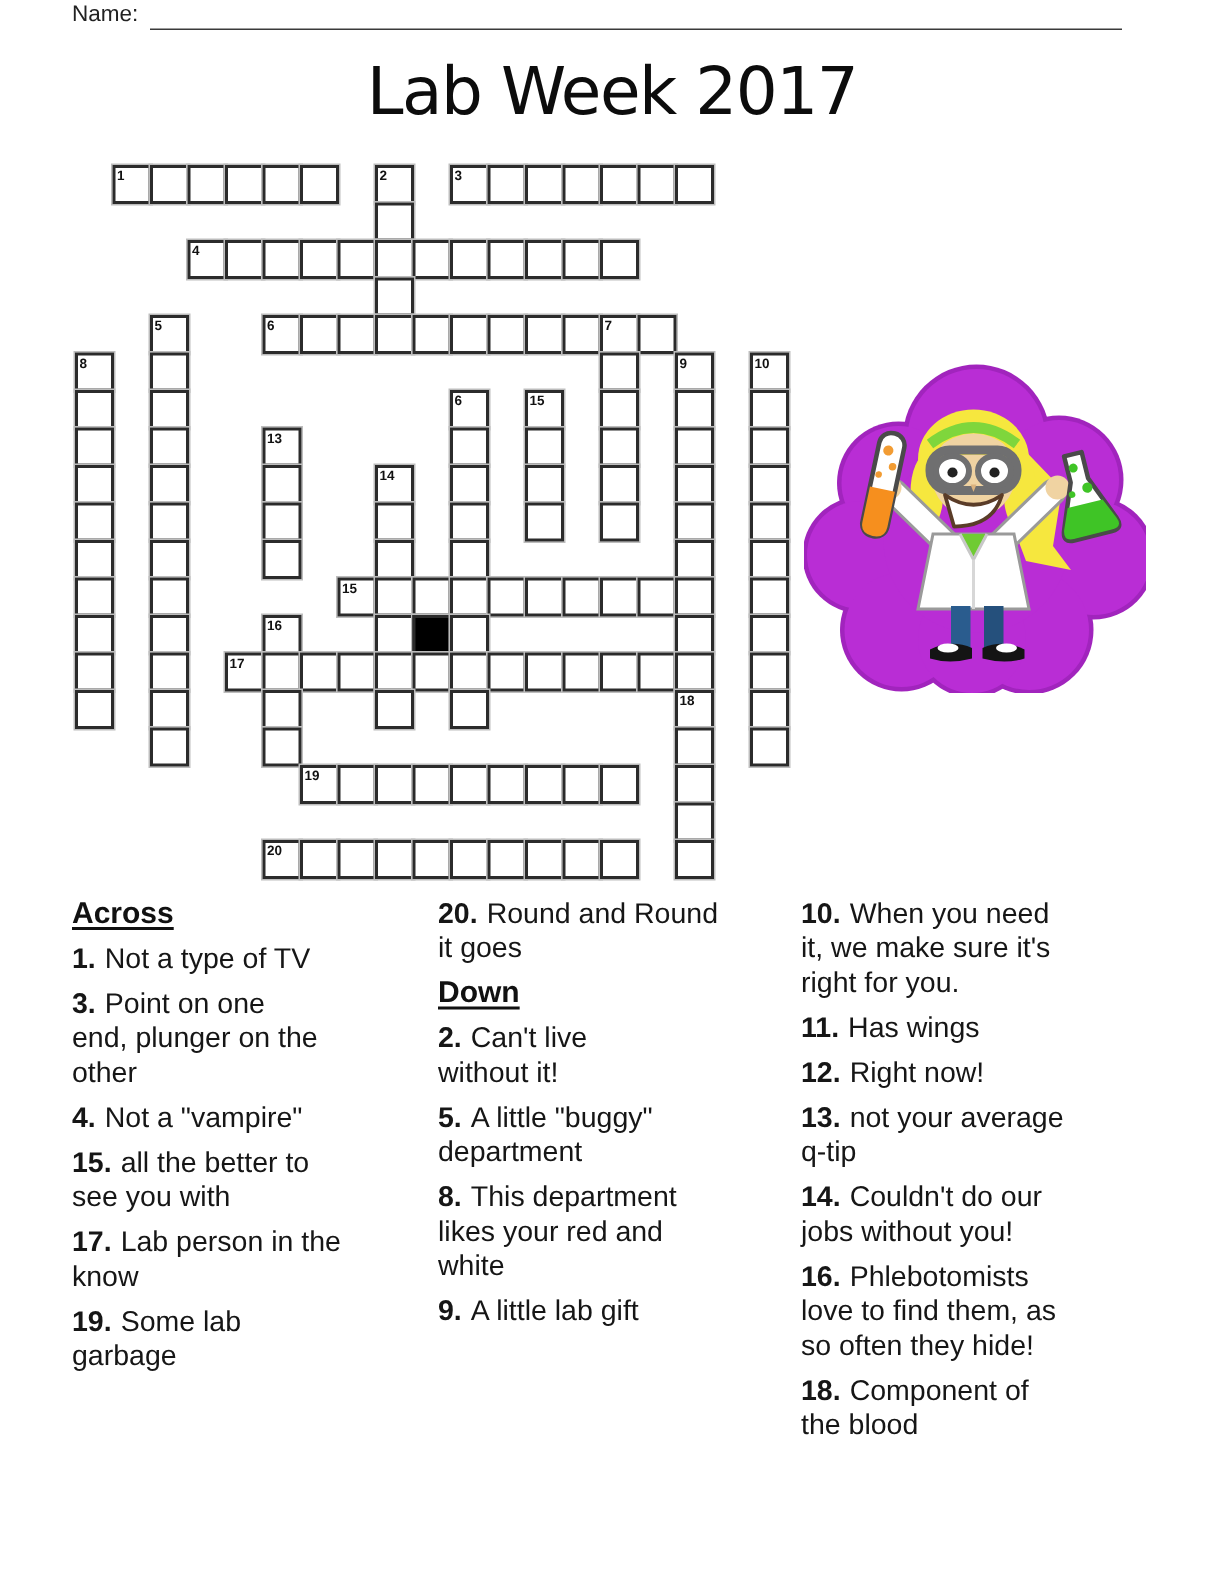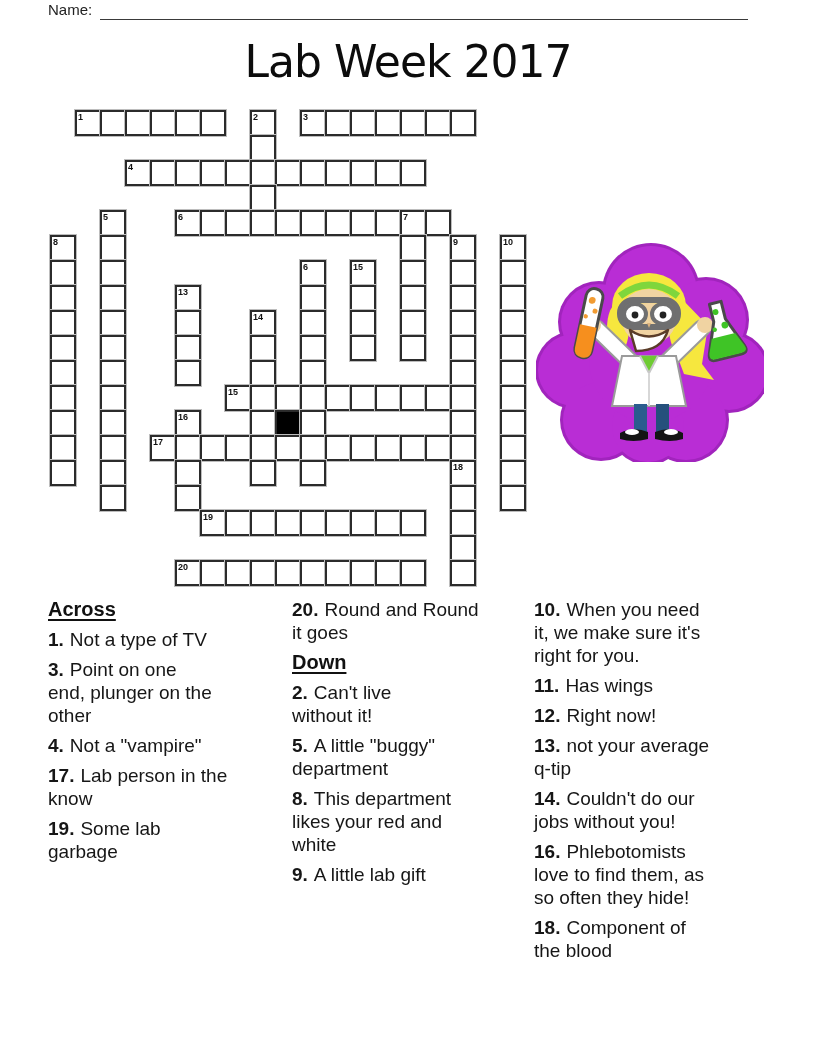--- a/index.html
+++ b/index.html
@@ -310,20 +310,22 @@
   </svg>
 
   <div id="clues">
       <div class="clue-col" style="left: 48px;">
         <div class="clue-header">Across</div>
         <div class="clue"><span class="cnum">1.</span><span class="ctext">Not a type of TV</span></div>
         <div class="clue"><span class="cnum">3.</span><span class="ctext">Point on one
 end, plunger on the
 other</span></div>
         <div class="clue"><span class="cnum">4.</span><span class="ctext">Not a "vampire"</span></div>
+        <div class="clue"><span class="cnum">15.</span><span class="ctext">all the better to
+see you with</span></div>
         <div class="clue"><span class="cnum">17.</span><span class="ctext">Lab person in the
 know</span></div>
         <div class="clue"><span class="cnum">19.</span><span class="ctext">Some lab
 garbage</span></div>
       </div>
       <div class="clue-col" style="left: 292px;">
         <div class="clue"><span class="cnum">20.</span><span class="ctext">Round and Round
 it goes</span></div>
         <div class="clue-header">Down</div>
         <div class="clue"><span class="cnum">2.</span><span class="ctext">Can't live

